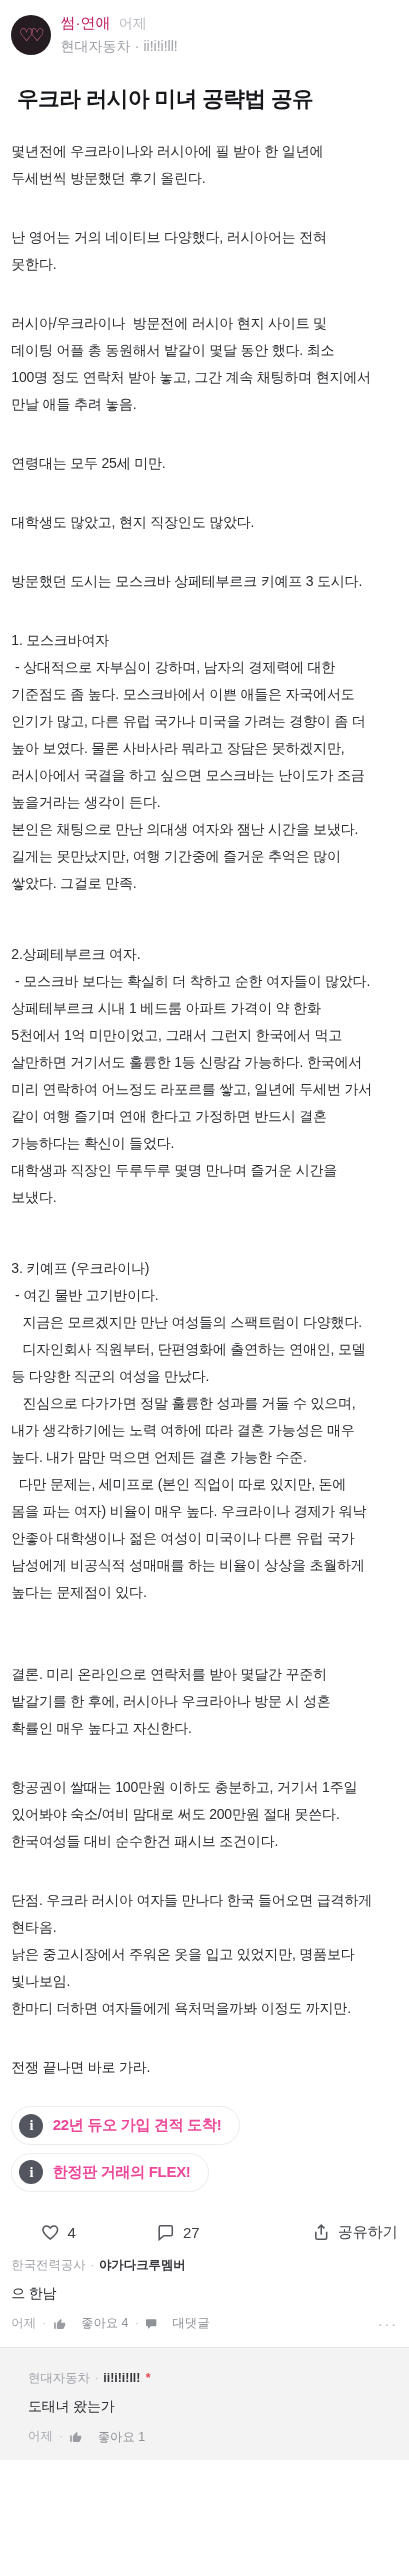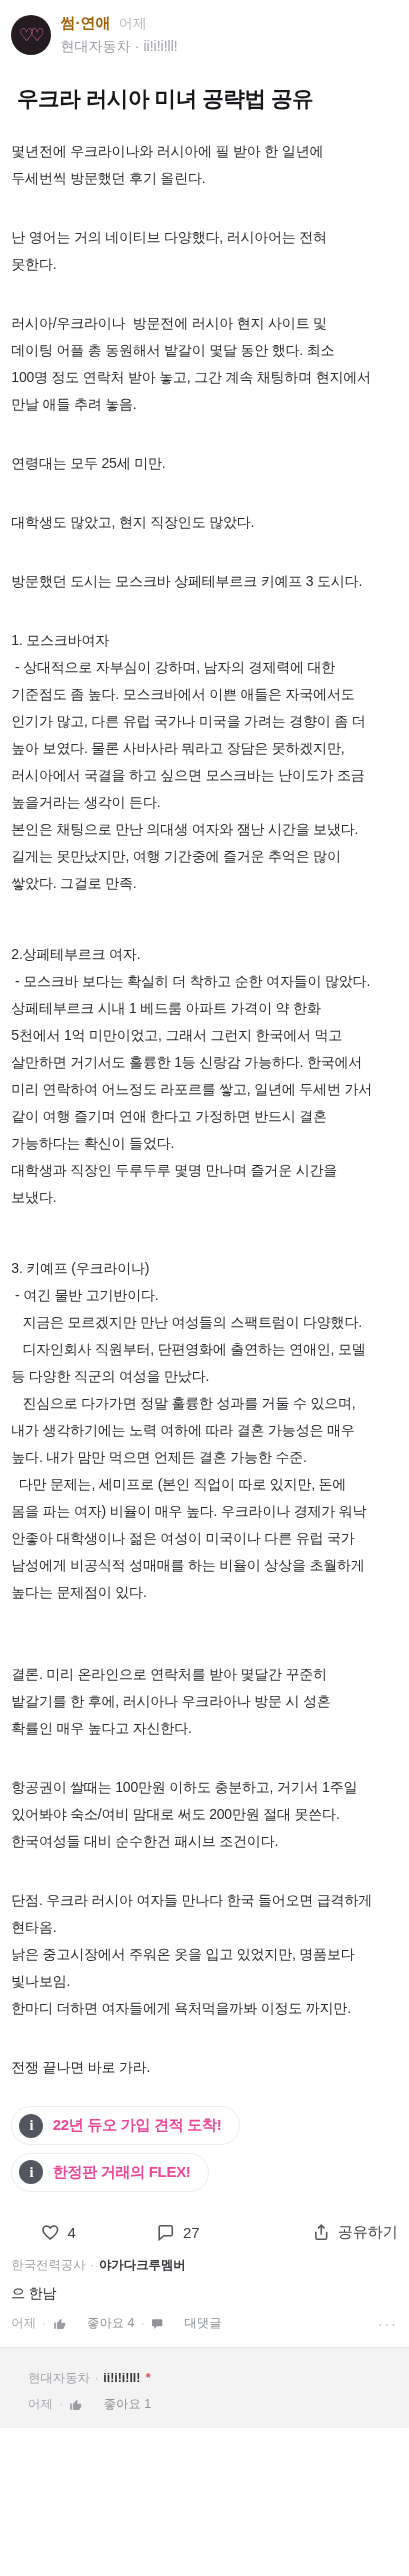--- a/index.html
+++ b/index.html
@@ -13,21 +13,21 @@
 
   
   .post-header { display:flex; align-items:center; margin:14.4px 11.3px 0; }
   .avatar {
     width:40px; height:40px; border-radius:50%; background:#241c21; flex:0 0 40px;
     display:flex; align-items:center; justify-content:center; overflow:hidden; position:relative;
   }
   .avatar .hearts { color:#f0729c; font-size:17.5px; letter-spacing:-5.2px; transform:translateX(-2.1px); }
   .header-text { margin-left:9.3px; }
   .board-row { display:flex; align-items:baseline; }
-  .board-name { font-size:15px; font-weight:bold; color:#a16207; }
+  .board-name { font-size:15px; font-weight:normal; color:#be185d; }
   .post-time { font-size:14px; color:#b9bcc1; margin-left:8.2px; }
   .poster-row { margin-top:4.6px; font-size:14px; color:#9ea1a7; }
   .poster-row .dot { margin:0 4.1px; }
 
   
   .post-title { margin:29px 17px 0; font-size:21.6px; line-height:28px; font-weight:800; color:#17181b; letter-spacing:-0.5px; }
   .post-body { margin:25px 11.3px 0; }
   .post-body p {
     margin:0 0 32px; font-size:14px; line-height:27px; color:#2b2d30;
     white-space:pre-wrap; word-break:keep-all; letter-spacing:-0.2px;
@@ -76,21 +76,21 @@
   .c-text {
     margin:8.2px 0 0; font-size:14px; line-height:24px; color:#2b2d30;
     white-space:pre-wrap; word-break:keep-all; letter-spacing:-0.2px;
   }
   .comment.first .c-text { line-height:23px; }
 
   .c-footer { display:flex; align-items:center; margin-top:10.3px; font-size:12.4px; line-height:15.5px; color:#a6a9ae; }
   .reply .c-footer { margin-top:13.4px; }
   .reply.r0 .c-footer { margin-top:10.3px; }
   .c-sep { margin:0 6.2px; color:#c3c6cb; }
-  .c-like,.c-reply { display:flex; align-items:center; gap:21px; background:none; border:none; padding:0; cursor:pointer; font-size:12.4px; color:#8f9297; }
+  .c-like,.c-reply { display:flex; align-items:center; gap:15px; background:none; border:none; padding:0; cursor:pointer; font-size:12.4px; color:#8f9297; }
   .c-like svg { width:13.4px; height:13.4px; fill:#9a9da2; }
   .c-reply svg { width:12.4px; height:12.4px; fill:#8f9297; }
   .c-more {
     margin-left:auto; background:none; border:none; padding:0; cursor:pointer;
     color:#b6b9be; font-size:15.5px; letter-spacing:1.5px; line-height:10.3px;
   }
 </style>
 </head>
 <body>
 
@@ -236,20 +236,21 @@
     </section>
 
     <div class="reply-wrap">
       <section class="reply r0">
         <div class="c-meta">
           <span class="c-company">현대자동차</span>
             <span class="c-dot">·</span>
             <span class="c-user">ii!i!i!ll!</span>
             <span class="author-mark">*</span>
         </div>
+        <p class="c-text">도태녀 왔는가</p>
         <div class="c-footer">
           <span class="c-time">어제</span>
             <span class="c-sep">·</span>
           <button class="c-like">
               <svg viewBox="0 0 24 24">
                 <path d="M2 10h3v11H2zM22 12.3c0-1-.8-1.8-1.8-1.8h-5.7l.9-4.1c.2-.9-.2-1.8-1-2.3l-.9-.5-6 6.5c-.3.4-.5.8-.5 1.3v8.1c0 1 .8 1.8 1.8 1.8h8.9c.7 0 1.4-.4 1.7-1.1l2.4-5.5c.1-.2.2-.5.2-.7v-1.7z"></path>
               </svg>
               <span>좋아요 1</span>
             </button>
         </div>

